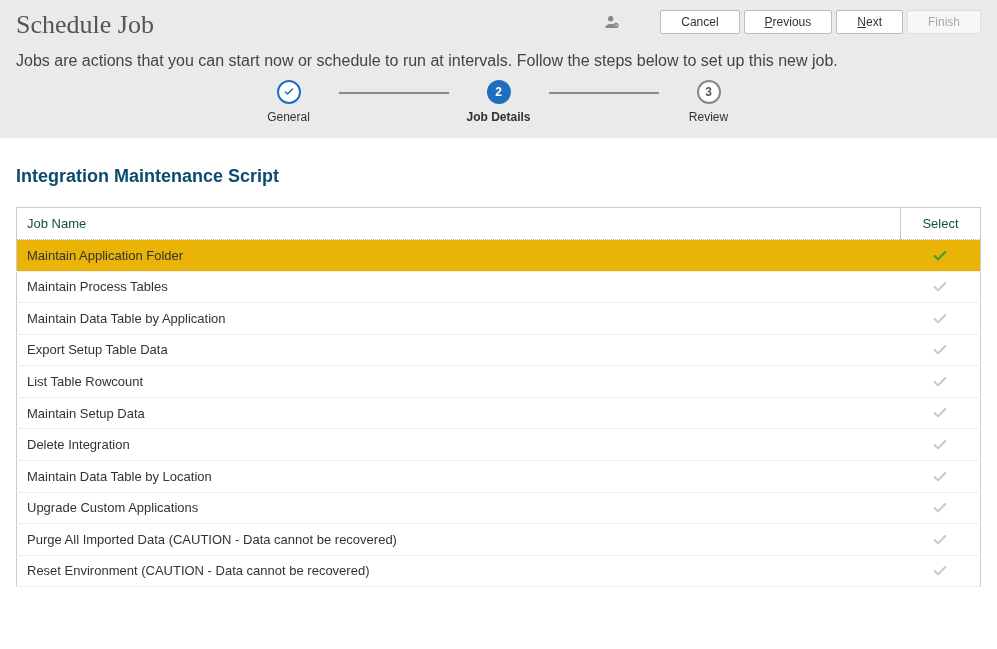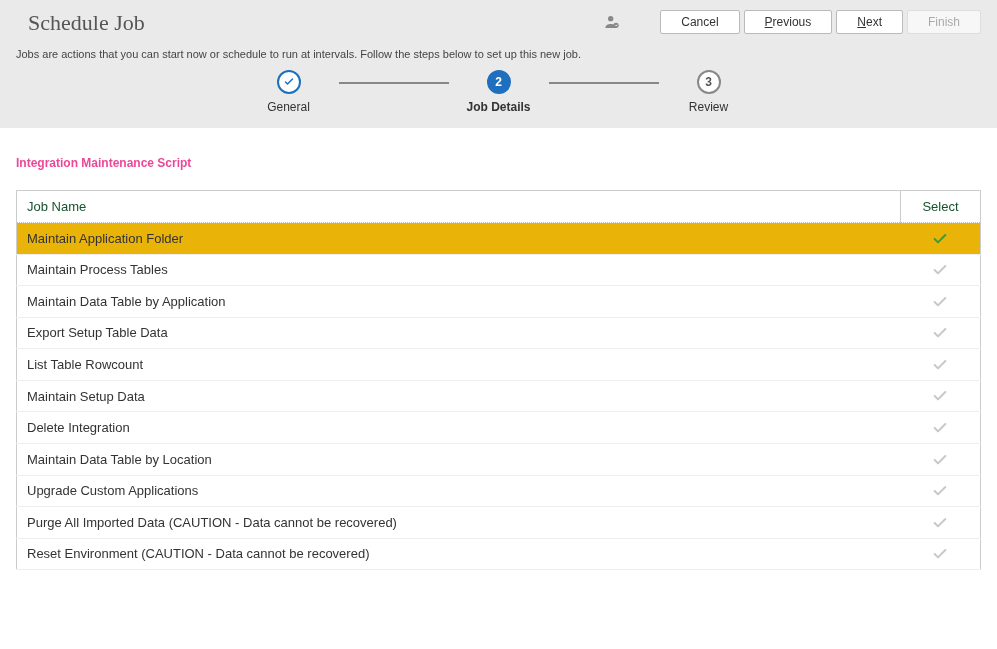--- a/index.html
+++ b/index.html
@@ -14,23 +14,23 @@
       background: #eaeaea;
       padding: 10px 16px 14px 16px;
     }
     .header-top {
       display: flex;
       justify-content: space-between;
       align-items: flex-start;
     }
     .page-title {
       font-family: Georgia, "Times New Roman", serif;
-      font-size: 22px;
+      font-size: 26px;
       color: #555;
-      margin: 0 0 8px 12px;
+      margin: 0 0 8px 0;
       font-weight: normal;
     }
     .header-actions {
       display: flex;
       align-items: center;
       gap: 4px;
     }
     .user-icon {
       color: #888;
       margin-right: 36px;
@@ -49,21 +49,21 @@
     }
     .btn .mnemonic { text-decoration: underline; }
     .btn.disabled {
       color: #aaa;
       border-color: #ddd;
       background: #f7f7f7;
       cursor: default;
     }
     .intro-text {
       color: #444;
-      font-size: 11px;
+      font-size: 16px;
       margin: 4px 0 10px 0;
     }
     .wizard {
       display: flex;
       justify-content: center;
       align-items: flex-start;
       gap: 0;
       margin-top: 4px;
     }
     .wiz-step {
@@ -104,23 +104,23 @@
     .wiz-connector {
       width: 110px;
       height: 2px;
       background: #888;
       margin-top: 12px;
     }
     .content {
       padding: 16px;
     }
     .section-title {
-      font-size: 12px;
+      font-size: 18px;
       font-weight: 700;
-      color: #ec4899;
+      color: #0c4a6e;
       margin: 12px 0 20px 0;
     }
     table.job-table {
       width: 100%;
       border-collapse: collapse;
       border-top: 1px solid #ccc;
       border-left: 1px solid #ccc;
       border-right: 1px solid #ccc;
     }
     table.job-table thead th {

